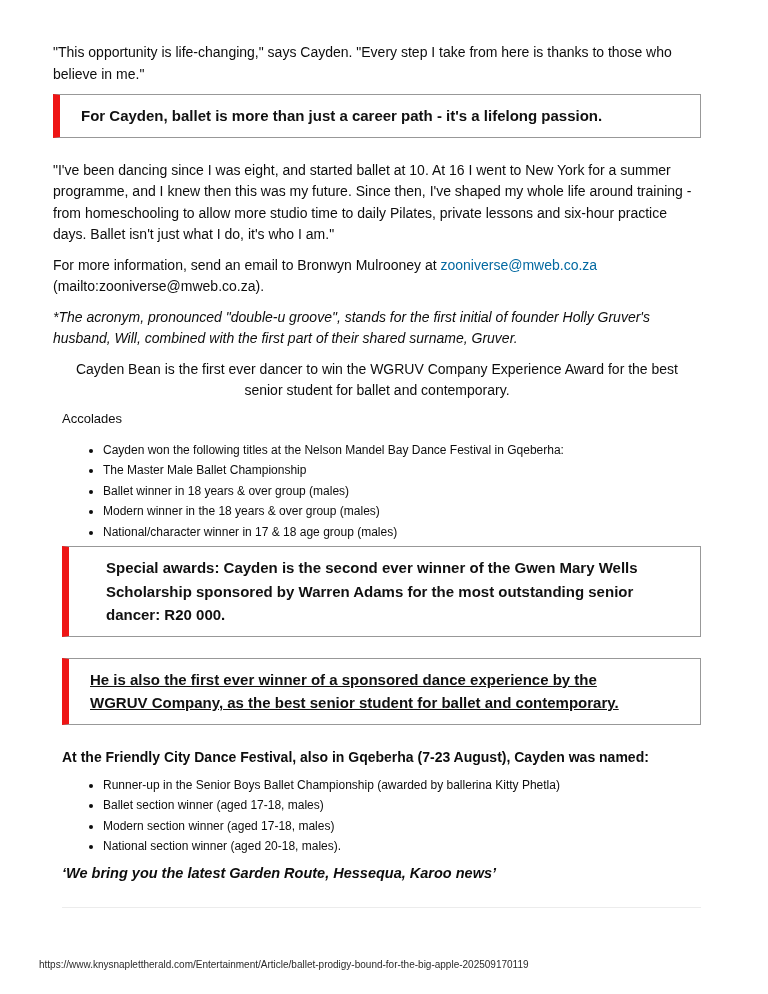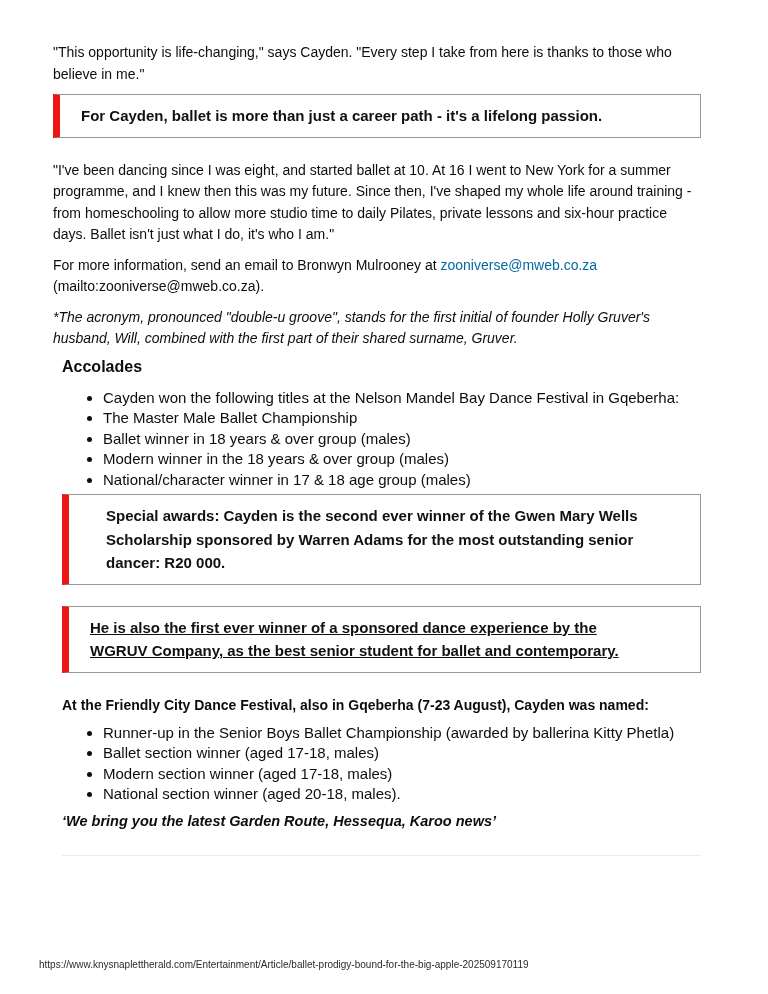--- a/index.html
+++ b/index.html
@@ -29,22 +29,22 @@
   .pq-special p { max-width:562px;margin-left:16px; }
   .pq-wgruv { margin-bottom:23px; }
   .pq-wgruv p { max-width:568px;text-decoration:underline; }
 
   .contact { margin-bottom:5px; }
   a.email-link { color:#0369a1; text-decoration:none; cursor:pointer; }
   .acronym { font-style:italic; margin-bottom:9px; }
   .caption { text-align:center; line-height:26px; padding:0 20px; margin-bottom:8px; }
 
   .subsection { margin-left:9px; }
-  .h-accolades { font-size:16px; font-weight:bold; line-height:16px; margin:0 0 13px 0; }
-  ul.bullets { margin:9px 0 4px 0; padding:0 0 0 41px; font-size:15px; list-style:disc; }
+  .h-accolades { font-size:13px; font-weight:normal; line-height:16px; margin:0 0 13px 0; }
+  ul.bullets { margin:9px 0 4px 0; padding:0 0 0 41px; font-size:12px; list-style:disc; }
   ul.bullets li { line-height:20.5px; }
   ul.friendly { margin-bottom:6px; }
   .h-friendly { font-size:14px; font-weight:bold; line-height:18px; margin:0 0 9px 0; }
   .tagline { font-size:14.5px; font-weight:bold; font-style:italic; line-height:20px; margin:0; }
   hr.divider { border:none; border-top:1px solid #ececec; margin:24px 0 0 0; }
 
   .footer-url {
     position:absolute; left:31px; top:959px;
     font-size:10px; line-height:12px; color:#2b2b2b;padding-left:8px;
   }
@@ -60,20 +60,21 @@
     <div class="pullquote pq-passion">
       <p>For Cayden, ballet is more than just a career path - it's a lifelong passion.</p>
     </div>
 
     <p class="body">"I've been dancing since I was eight, and started ballet at 10. At 16 I went to New York for a summer programme, and I knew then this was my future. Since then, I've shaped my whole life around training - from homeschooling to allow more studio time to daily Pilates, private lessons and six-hour practice days. Ballet isn't just what I do, it's who I am."</p>
 
     <p class="body contact"><span>For more information, send an email to Bronwyn Mulrooney at </span><a class="email-link">zooniverse@mweb.co.za</a><span> (mailto:zooniverse@mweb.co.za).</span></p>
 
     <p class="body acronym">*The acronym, pronounced "double-u groove", stands for the first initial of founder Holly Gruver's husband, Will, combined with the first part of their shared surname, Gruver.</p>
 
+    <p class="body caption">Cayden Bean is the first ever dancer to win the WGRUV Company Experience Award for the best senior student for ballet and contemporary.</p>
 
     <div class="subsection">
 
       <p class="h-accolades">Accolades</p>
 
       <ul class="bullets">
           <li>Cayden won the following titles at the Nelson Mandel Bay Dance Festival in Gqeberha:</li>
           <li>The Master Male Ballet Championship</li>
           <li>Ballet winner in 18 years &amp; over group (males)</li>
           <li>Modern winner in the 18 years &amp; over group (males)</li>

